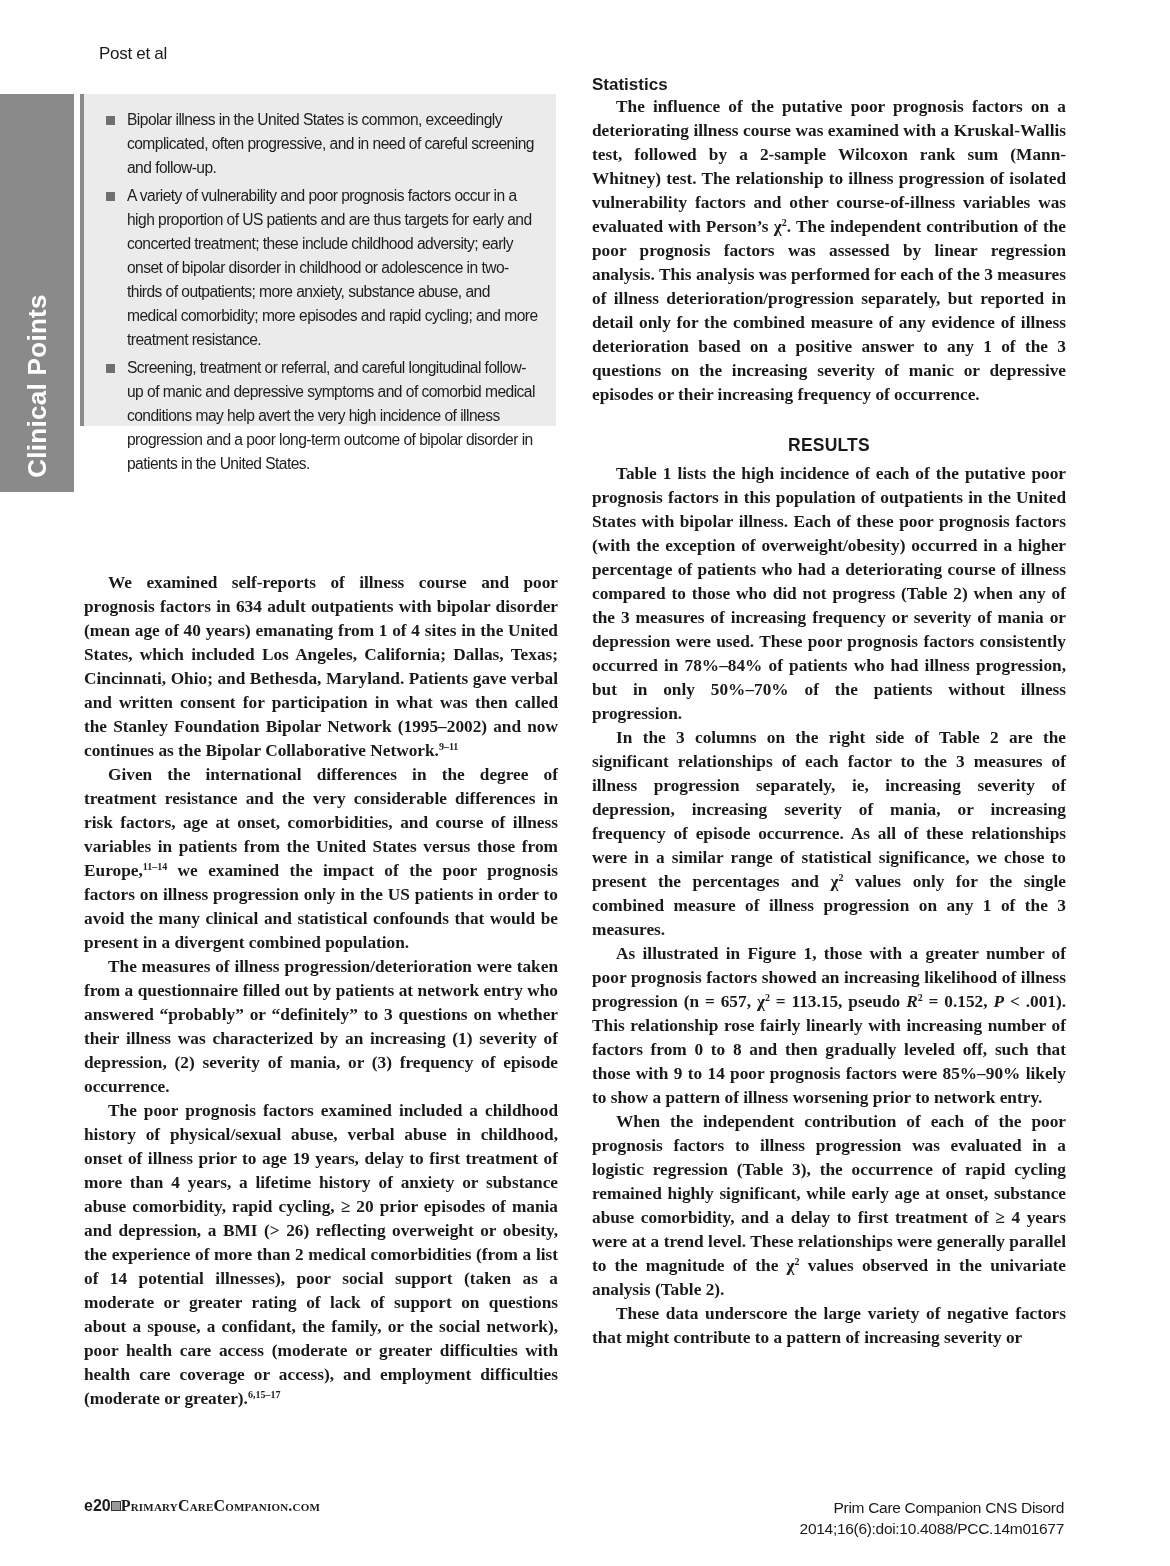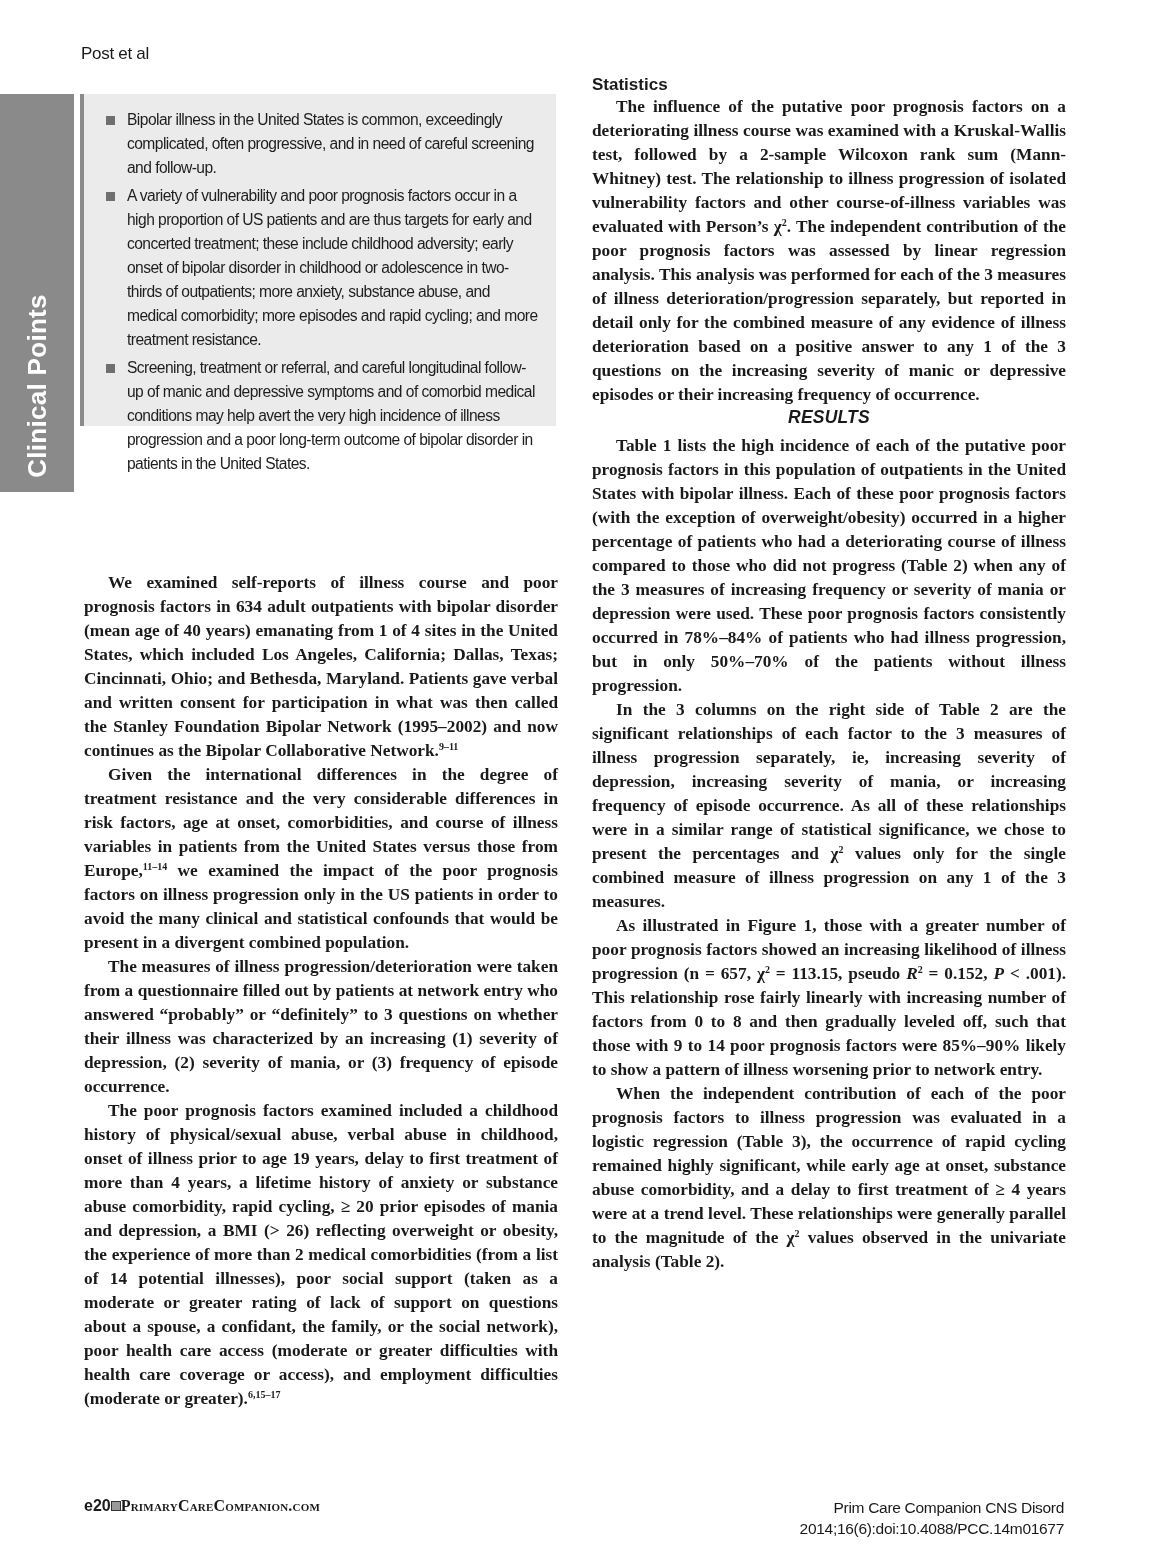--- a/index.html
+++ b/index.html
@@ -1,20 +1,20 @@
 <!DOCTYPE html>
 <html><head>
 <meta charset="utf-8">
 <style>
   html, body { margin: 0; padding: 0; background: #ffffff; }
   body { width: 1170px; height: 1566px; position: relative; overflow: hidden; color: #1a1a1a; }
   .serif { font-family: "Liberation Serif", "DejaVu Serif", serif; font-weight: bold; }
   .sans { font-family: "Liberation Sans", "DejaVu Sans", sans-serif; }
 
-  .running-head { position: absolute; left: 81px; top: 44px; font-size: 17px; letter-spacing: -0.3px; }
+  .running-head { position: absolute; left: 99px; top: 44px; font-size: 17px; letter-spacing: -0.3px; }
 
   .cp-tab { position: absolute; left: 0; top: 94px; width: 74px; height: 398px; background: #8a8a8a; }
   .cp-tab-label { position: absolute; left: 37px; top: 292px; transform: translate(-50%, -50%) rotate(-90deg);
     white-space: nowrap; color: #ffffff; font-weight: bold; font-size: 26px; letter-spacing: 0.3px; }
   .cp-box { position: absolute; left: 80px; top: 94px; width: 476px; height: 332px; background: #ebebeb;
     border-left: 4px solid #8a8a8a; box-sizing: border-box; }
   .cp-list { list-style: none; margin: 0; padding: 14px 18px 0 22px; }
   .cp-item { position: relative; padding-left: 21px; font-size: 15.6px; line-height: 24px; letter-spacing: -0.55px;
     margin-bottom: 4px; color: #1e1e1e; }
   .cp-bullet { position: absolute; left: 0; top: 8px; width: 9px; height: 9px; background: #6f6f6f; }
@@ -62,26 +62,27 @@
   <p class="para serif"><span>We examined self-reports of illness course and poor prognosis factors in 634 adult outpatients with bipolar disorder (mean age of 40 years) emanating from 1 of 4 sites in the United States, which included Los Angeles, California; Dallas, Texas; Cincinnati, Ohio; and Bethesda, Maryland. Patients gave verbal and written consent for participation in what was then called the Stanley Foundation Bipolar Network (1995–2002) and now continues as the Bipolar Collaborative Network.</span><sup>9–11</sup></p>
   <p class="para serif"><span>Given the international differences in the degree of treatment resistance and the very considerable differences in risk factors, age at onset, comorbidities, and course of illness variables in patients from the United States versus those from Europe,</span><sup>11–14</sup><span> we examined the impact of the poor prognosis factors on illness progression only in the US patients in order to avoid the many clinical and statistical confounds that would be present in a divergent combined population.</span></p>
   <p class="para serif"><span>The measures of illness progression/deterioration were taken from a questionnaire filled out by patients at network entry who answered “probably” or “definitely” to 3 questions on whether their illness was characterized by an increasing (1) severity of depression, (2) severity of mania, or (3) frequency of episode occurrence.</span></p>
   <p class="para serif"><span>The poor prognosis factors examined included a childhood history of physical/sexual abuse, verbal abuse in childhood, onset of illness prior to age 19 years, delay to first treatment of more than 4 years, a lifetime history of anxiety or substance abuse comorbidity, rapid cycling, ≥ 20 prior episodes of mania and depression, a BMI (&gt; 26) reflecting overweight or obesity, the experience of more than 2 medical comorbidities (from a list of 14 potential illnesses), poor social support (taken as a moderate or greater rating of lack of support on questions about a spouse, a confidant, the family, or the social network), poor health care access (moderate or greater difficulties with health care coverage or access), and employment difficulties (moderate or greater).</span><sup>6,15–17</sup></p>
 </div>
 
 <div class="col col-right" style="top:75px;">
   <div class="subheading sans">Statistics</div>
   <p class="para serif"><span>The influence of the putative poor prognosis factors on a deteriorating illness course was examined with a Kruskal-Wallis test, followed by a 2-sample Wilcoxon rank sum (Mann-Whitney) test. The relationship to illness progression of isolated vulnerability factors and other course-of-illness variables was evaluated with Person’s χ</span><sup>2</sup><span>. The independent contribution of the poor prognosis factors was assessed by linear regression analysis. This analysis was performed for each of the 3 measures of illness deterioration/progression separately, but reported in detail only for the combined measure of any evidence of illness deterioration based on a positive answer to any 1 of the 3 questions on the increasing severity of manic or depressive episodes or their increasing frequency of occurrence.</span></p>
 
-  <div class="section-heading sans" style="margin-top:0; margin-bottom:6px;font-style:italic;">RESULTS</div>
+  <div class="section-heading sans" style="margin-top:28px; margin-bottom:6px;">RESULTS</div>
   <p class="para serif"><span>Table 1 lists the high incidence of each of the putative poor prognosis factors in this population of outpatients in the United States with bipolar illness. Each of these poor prognosis factors (with the exception of overweight/obesity) occurred in a higher percentage of patients who had a deteriorating course of illness compared to those who did not progress (Table 2) when any of the 3 measures of increasing frequency or severity of mania or depression were used. These poor prognosis factors consistently occurred in 78%–84% of patients who had illness progression, but in only 50%–70% of the patients without illness progression.</span></p>
   <p class="para serif"><span>In the 3 columns on the right side of Table 2 are the significant relationships of each factor to the 3 measures of illness progression separately, ie, increasing severity of depression, increasing severity of mania, or increasing frequency of episode occurrence. As all of these relationships were in a similar range of statistical significance, we chose to present the percentages and χ</span><sup>2</sup><span> values only for the single combined measure of illness progression on any 1 of the 3 measures.</span></p>
   <p class="para serif"><span>As illustrated in Figure 1, those with a greater number of poor prognosis factors showed an increasing likelihood of illness progression (n = 657, χ</span><sup>2</sup><span> = 113.15, pseudo </span><i>R</i><sup>2</sup><span> = 0.152, </span><i>P</i><span> &lt; .001). This relationship rose fairly linearly with increasing number of factors from 0 to 8 and then gradually leveled off, such that those with 9 to 14 poor prognosis factors were 85%–90% likely to show a pattern of illness worsening prior to network entry.</span></p>
   <p class="para serif"><span>When the independent contribution of each of the poor prognosis factors to illness progression was evaluated in a logistic regression (Table 3), the occurrence of rapid cycling remained highly significant, while early age at onset, substance abuse comorbidity, and a delay to first treatment of ≥ 4 years were at a trend level. These relationships were generally parallel to the magnitude of the χ</span><sup>2</sup><span> values observed in the univariate analysis (Table 2).</span></p>
 
+  <p class="para serif"><span>These data underscore the large variety of negative factors that might contribute to a pattern of increasing severity or</span></p>
 </div>
 
 <div class="footer-left serif">
   <span class="sans">e20</span>
   <span class="footer-square"></span>
   <span class="smallcaps">PrimaryCareCompanion.com</span>
 </div>
 <div class="footer-right sans">
   <div>Prim Care Companion CNS Disord</div>
   <div>2014;16(6):doi:10.4088/PCC.14m01677</div>

